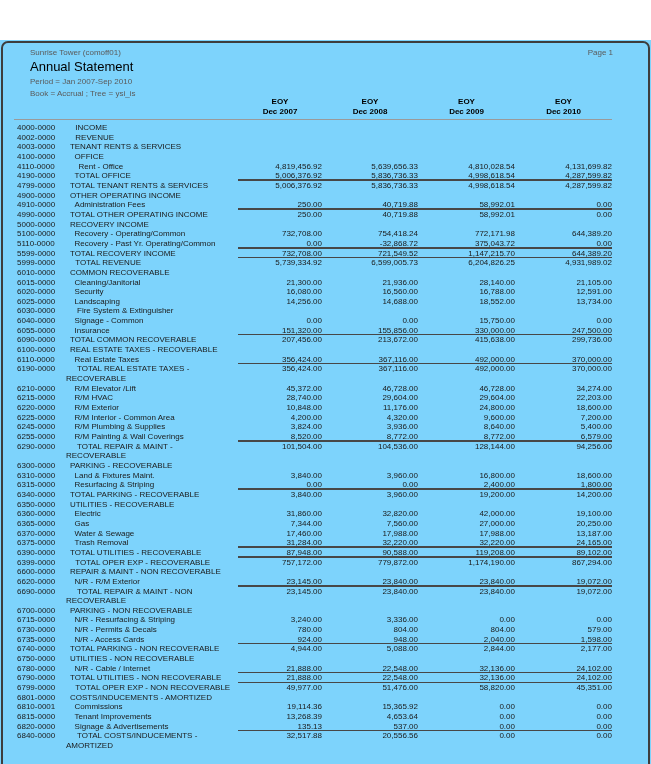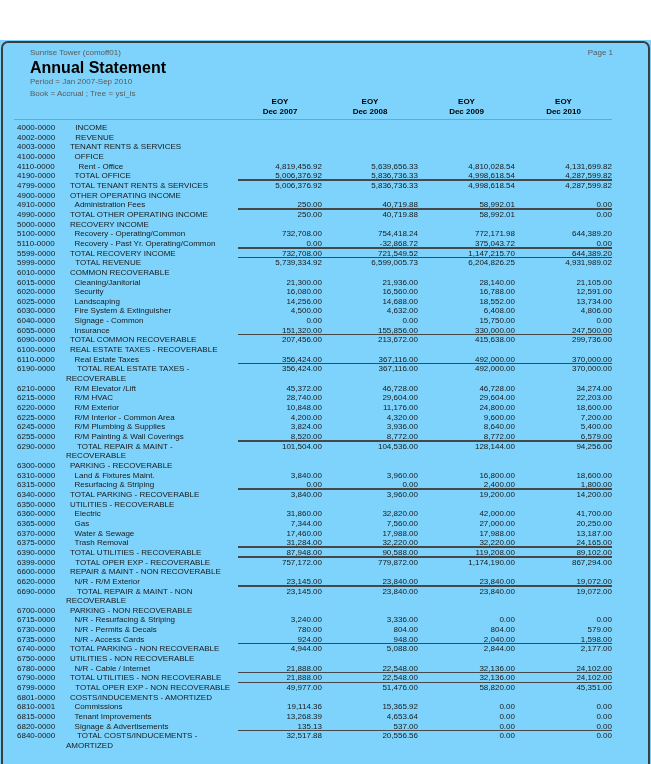--- a/index.html
+++ b/index.html
@@ -2,21 +2,21 @@
 <html><head>
 <meta charset="utf-8">
 <style>
   html,body{margin:0;padding:0;background:#fff;}
   .page{position:relative;width:651px;height:764px;background:#7dd3fc;
         font-family:"Liberation Sans","DejaVu Sans",sans-serif;font-size:8px;color:#1a1a1a;overflow:hidden;margin-top:40px;}
   .frame{position:absolute;inset:1px;border:2px solid #3d3d3d;border-radius:7px;pointer-events:none;}
   .meta{color:#5a5a5a;}
   .prop{position:absolute;left:30px;top:8px;}
   .pagenum{position:absolute;top:8px;right:38px;}
-  .title{position:absolute;left:30px;top:19px;font-size:16px;font-weight:bold;color:#000;}
+  .title{position:absolute;left:30px;top:19px;font-size:13px;font-weight:normal;color:#000;}
   .period{position:absolute;left:30px;top:37px;}
   .book{position:absolute;left:30px;top:49px;}
   .report{position:absolute;left:14px;top:57px;width:598px;}
   .thead{display:flex;border-bottom:1px solid #9a9a9a;padding-bottom:3px;}
   .hspacer{width:224px;}
   .hcell{text-align:center;font-weight:bold;line-height:9.5px;color:#000;}
   .c0{width:84px;} .c1{width:96px;} .c2{width:97px;} .c3{width:97px;}
   .rows{margin-top:3px;}
   .row{display:flex;line-height:9.65px;}
   .code{margin-left:3px;width:49px;}
@@ -248,26 +248,20 @@
           <span class="vals">
             <span class="cell c0">14,256.00</span>
             <span class="cell c1">14,688.00</span>
             <span class="cell c2">18,552.00</span>
             <span class="cell c3">13,734.00</span>
           </span>
         </div>
         <div class="row">
           <span class="code">6030-0000</span>
           <span class="label i2">Fire System &amp; Extinguisher</span>
-          <span class="vals">
-            <span class="cell c0">4,500.00</span>
-            <span class="cell c1">4,632.00</span>
-            <span class="cell c2">6,408.00</span>
-            <span class="cell c3">4,806.00</span>
-          </span>
         </div>
         <div class="row">
           <span class="code">6040-0000</span>
           <span class="label i2">Signage - Common</span>
           <span class="vals">
             <span class="cell c0">0.00</span>
             <span class="cell c1">0.00</span>
             <span class="cell c2">15,750.00</span>
             <span class="cell c3">0.00</span>
           </span>
@@ -444,21 +438,21 @@
             <span class="cell c3"></span>
           </span>
         </div>
         <div class="row">
           <span class="code">6360-0000</span>
           <span class="label i2">Electric</span>
           <span class="vals">
             <span class="cell c0">31,860.00</span>
             <span class="cell c1">32,820.00</span>
             <span class="cell c2">42,000.00</span>
-            <span class="cell c3">41,700.00</span>
+            <span class="cell c3">19,100.00</span>
           </span>
         </div>
         <div class="row">
           <span class="code">6365-0000</span>
           <span class="label i2">Gas</span>
           <span class="vals">
             <span class="cell c0">7,344.00</span>
             <span class="cell c1">7,560.00</span>
             <span class="cell c2">27,000.00</span>
             <span class="cell c3">20,250.00</span>

